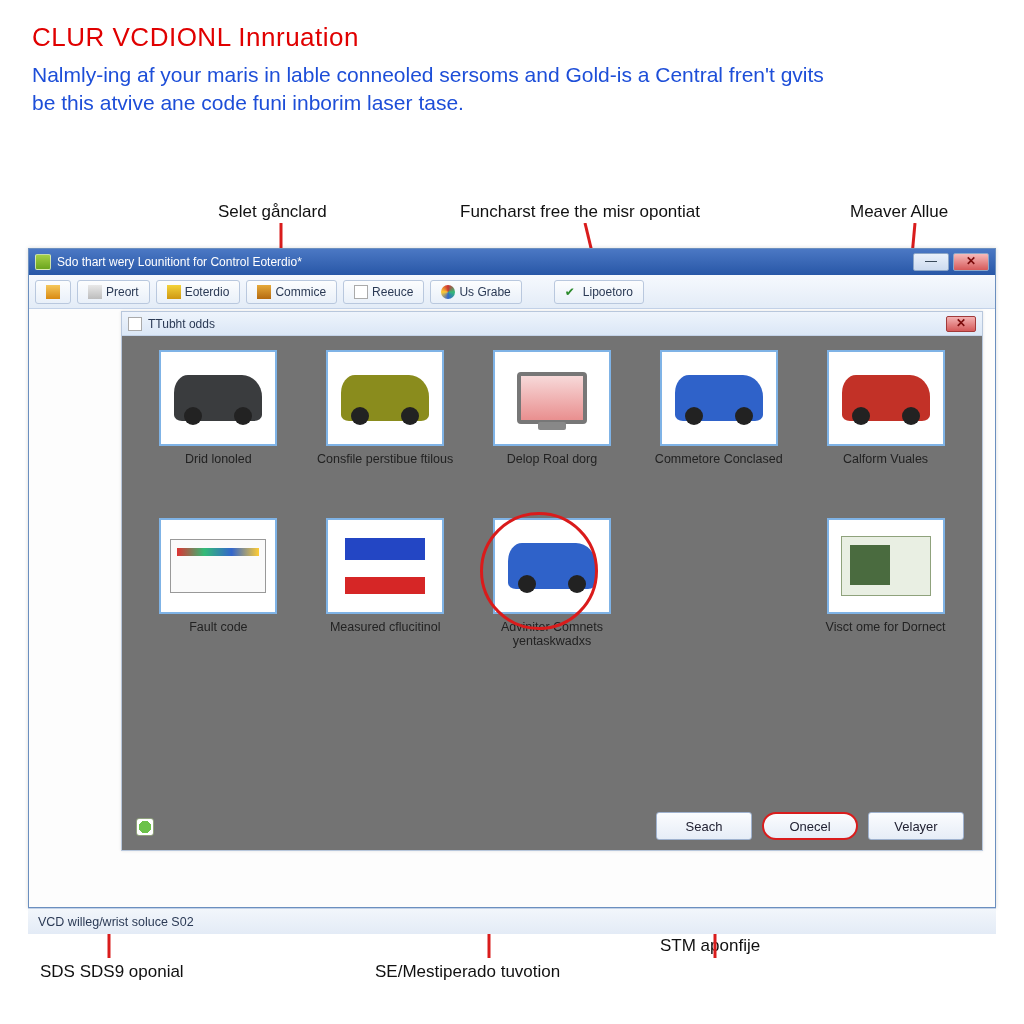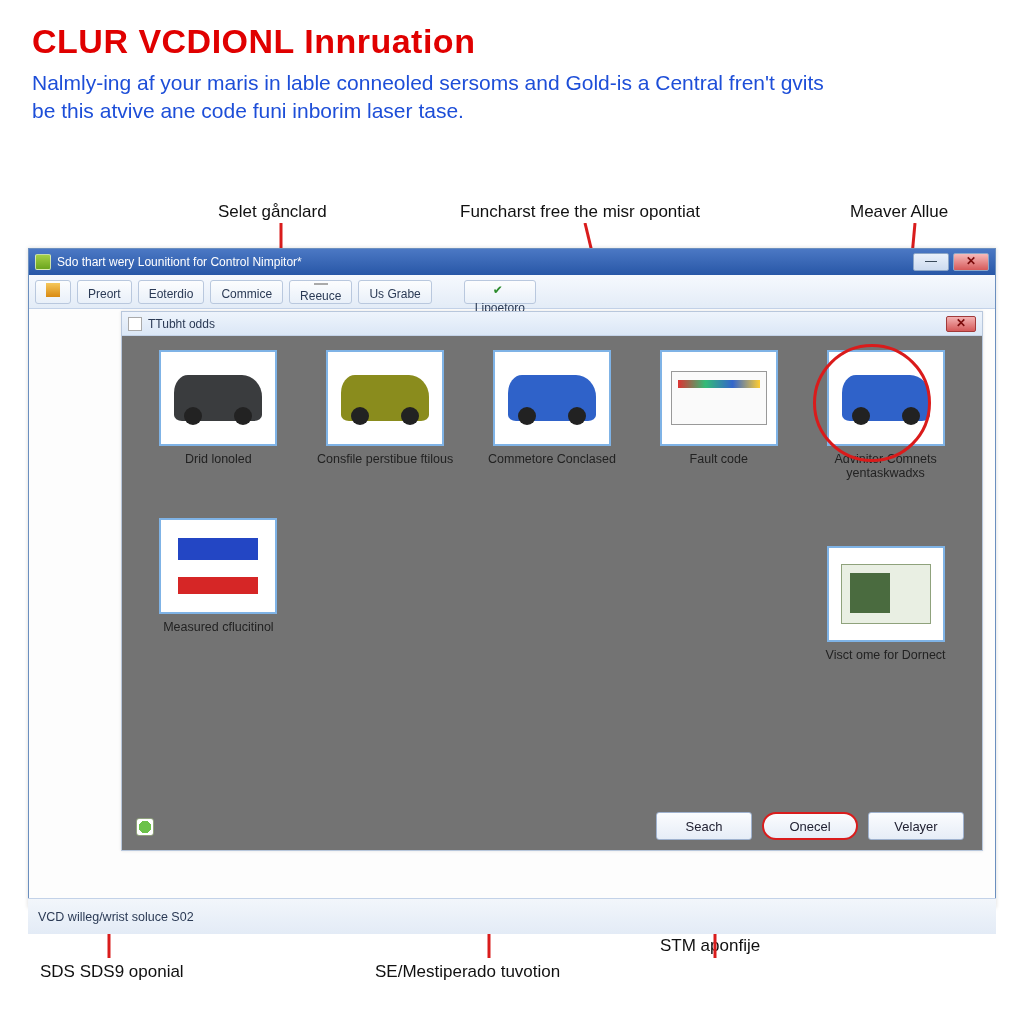--- a/index.html
+++ b/index.html
@@ -6,22 +6,22 @@
   body {
     width: 1024px;
     height: 1024px;
     background: #fff;
     font-family: "Segoe UI", Tahoma, Arial, sans-serif;
     position: relative;
     overflow: hidden;
   }
   .page-title {
     color: #e00000;
-    font-size: 34px;
-    font-weight: 700;
+    font-size: 26px;
+    font-weight: 400;
     padding: 22px 32px 4px 32px;
     letter-spacing: 0.5px;
   }
   .page-subtitle {
     color: #1d4ed8;
     font-size: 21px;
     padding: 4px 32px 10px 32px;
     line-height: 1.35;
     max-width: 880px;
   }
@@ -90,21 +90,20 @@
   }
   .tb-item {
     display: flex; align-items: center; gap: 4px;
     padding: 2px 10px;
     border: 1px solid #b9c8de;
     border-radius: 3px;
     background: linear-gradient(#fcfdfe, #e9f0f9);
     font-size: 12px;
     color: #2b3a55;
     height: 24px;
-    flex-direction: column;
   }
   .tb-ico { width:14px; height:14px; display:inline-block; }
   .tb-gap { flex: 0 0 20px; }
 
   
   .sidebar {
     position: absolute;
     left: 6px; top: 70px; width: 80px;
     display: flex; flex-direction: column; gap: 18px;
     align-items: center;
@@ -182,21 +181,21 @@
     font-size:13px; color:#223;
     display:flex;align-items:center;justify-content:center;
   }
   .green-dot {
     position:absolute; left:14px; bottom:14px;
     width:18px;height:18px;border:1px solid #8fa27c;border-radius:3px;
     background: radial-gradient(circle at 50% 50%, #6cc24a 55%, #fff 56%);
   }
 
   .statusbar {
-    position:absolute; left:0; right:0; bottom:0; height:36px;
+    position:absolute; left:0; right:0; bottom:0; height:26px;
     background: linear-gradient(#f2f6fb,#e3ebf6);
     border-top:1px solid #c3d2e8;
     font-size:12.5px; color:#2b3a55;
     display:flex; align-items:center; padding:0 10px;
   }
 </style>
 </head>
 <body>
 
 <h1 class="page-title">CLUR VCDIONL Innruation</h1>
@@ -249,21 +248,21 @@
     </div>
     <div class="side-item">
       <div class="side-ico" style="background:radial-gradient(circle,#eee,#aaa);border:1px solid #fff;border-radius:50%;"></div>
       <span>Congttorn</span>
     </div>
   </div>
 
   <div class="app-window">
     <div class="titlebar">
       <span class="app-icon"></span>
-      <span>Sdo thart wery Lounitiont for Control Nimpitor*</span>
+      <span>Sdo thart wery Lounitiont for Control Eoterdio*</span>
       <div class="win-ctrls">
         <div class="win-btn">—</div>
         <div class="win-btn close">✕</div>
       </div>
     </div>
 
     <div class="toolbar">
       <div class="tb-item">
         <span class="tb-ico" style="background:linear-gradient(#f5c75b,#d98a12);"></span>
       </div>
@@ -309,45 +308,57 @@
           <span>Drid lonoled</span>
         </div>
         <div class="item">
           <div class="thumb">
               <div class="car" style="background:#8a8c1d"></div>
             </div>
           <span>Consfile perstibue ftilous</span>
         </div>
         <div class="item">
           <div class="thumb">
+              <div class="monitor"></div>
+            </div>
+          <span>Delop Roal dorg</span>
+        </div>
+        <div class="item">
+          <div class="thumb">
               <div class="car" style="background:#2f62c9"></div>
             </div>
           <span>Commetore Conclased</span>
         </div>
+        <div class="item">
+          <div class="thumb">
+              <div class="car" style="background:#c23127"></div>
+            </div>
+          <span>Calform Vuales</span>
+        </div>
 
         <div class="item">
           <div class="thumb">
               <div class="rack"></div>
             </div>
           <span>Fault code</span>
+        </div>
+        <div class="item">
+          <div class="thumb">
+              <div class="flag"></div>
+            </div>
+          <span>Measured cflucitinol</span>
         </div>
         <div class="item" style="position:relative;">
           <div class="thumb">
               <div class="car" style="background:#2f62c9"></div>
             </div>
           <span>Adviniter Comnets yentaskwadxs</span>
           <div class="ring" style="left:6px; top:-6px; width:118px; height:118px;"></div>
         </div>
-        <div class="item">
-          <div class="thumb">
-              <div class="flag"></div>
-            </div>
-          <span>Measured cflucitinol</span>
-        </div>
-        <div class="item" style="grid-column:5;margin-top:28px;">
+        <div class="item" style="grid-column:5;">
           <div class="thumb">
               <div class="panel"></div>
             </div>
           <span>Visct ome for Dornect</span>
         </div>
       </div>
 
       <div class="green-dot"></div>
 
       <div class="footer-btns">

